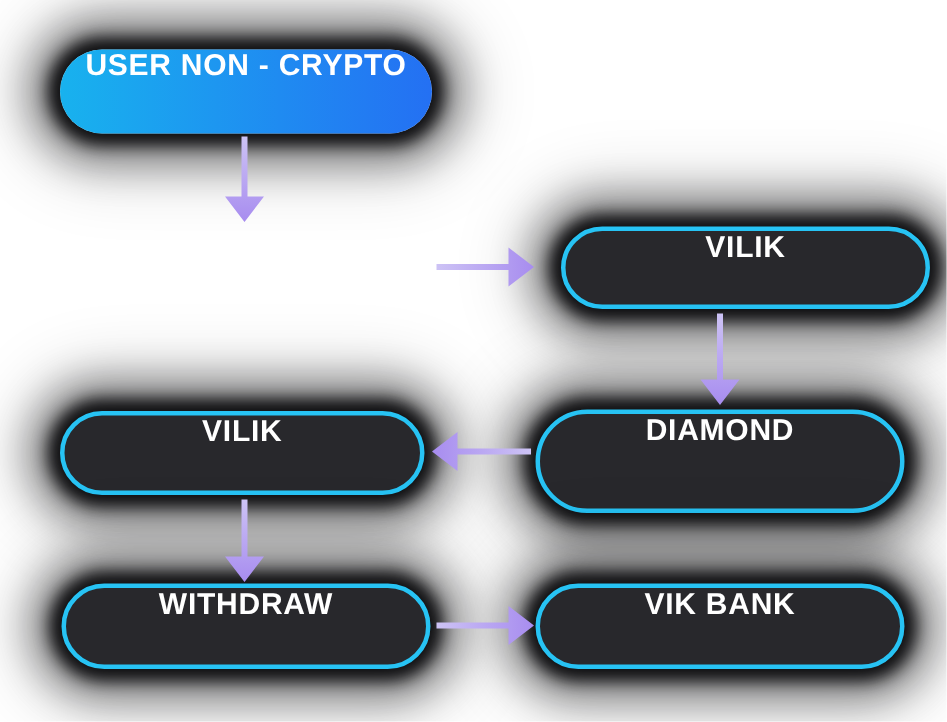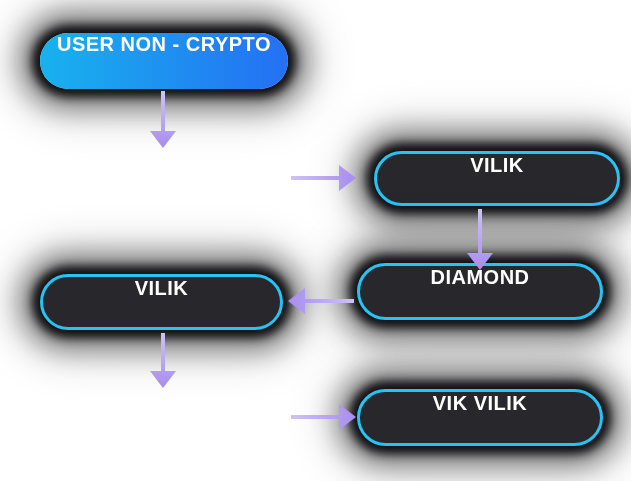--- a/index.html
+++ b/index.html
@@ -65,27 +65,30 @@
 
 
   <div class="pill" style="left:374px;top:151px;width:246px;height:55px">
     <span>VILIK</span>
   </div>
 
   <div class="pill" style="left:40px;top:274px;width:243px;height:56px">
     <span>VILIK</span>
   </div>
 
-  <div class="pill" style="left:357px;top:263px;width:246px;height:57px">
+  <div class="pill" style="left:357px;top:273px;width:246px;height:69px">
     <span>DIAMOND</span>
   </div>
 
+  <div class="pill" style="left:41px;top:389px;width:246px;height:57px">
+    <span>WITHDRAW</span>
+  </div>
 
   <div class="pill" style="left:357px;top:389px;width:246px;height:57px">
-    <span>VIK VILIK</span>
+    <span>VIK BANK</span>
   </div>
 
   <svg class="arrows" viewBox="0 0 631 481" xmlns="http://www.w3.org/2000/svg">
     <defs>
       <linearGradient id="gd1" gradientUnits="userSpaceOnUse" x1="163" y1="91" x2="163" y2="148">
         <stop offset="0" class="arrow-stop-start"></stop>
           <stop offset="1" class="arrow-stop-end"></stop>
       </linearGradient>
       <linearGradient id="gr2" gradientUnits="userSpaceOnUse" x1="291" y1="178" x2="356" y2="178">
         <stop offset="0" class="arrow-stop-start"></stop>

